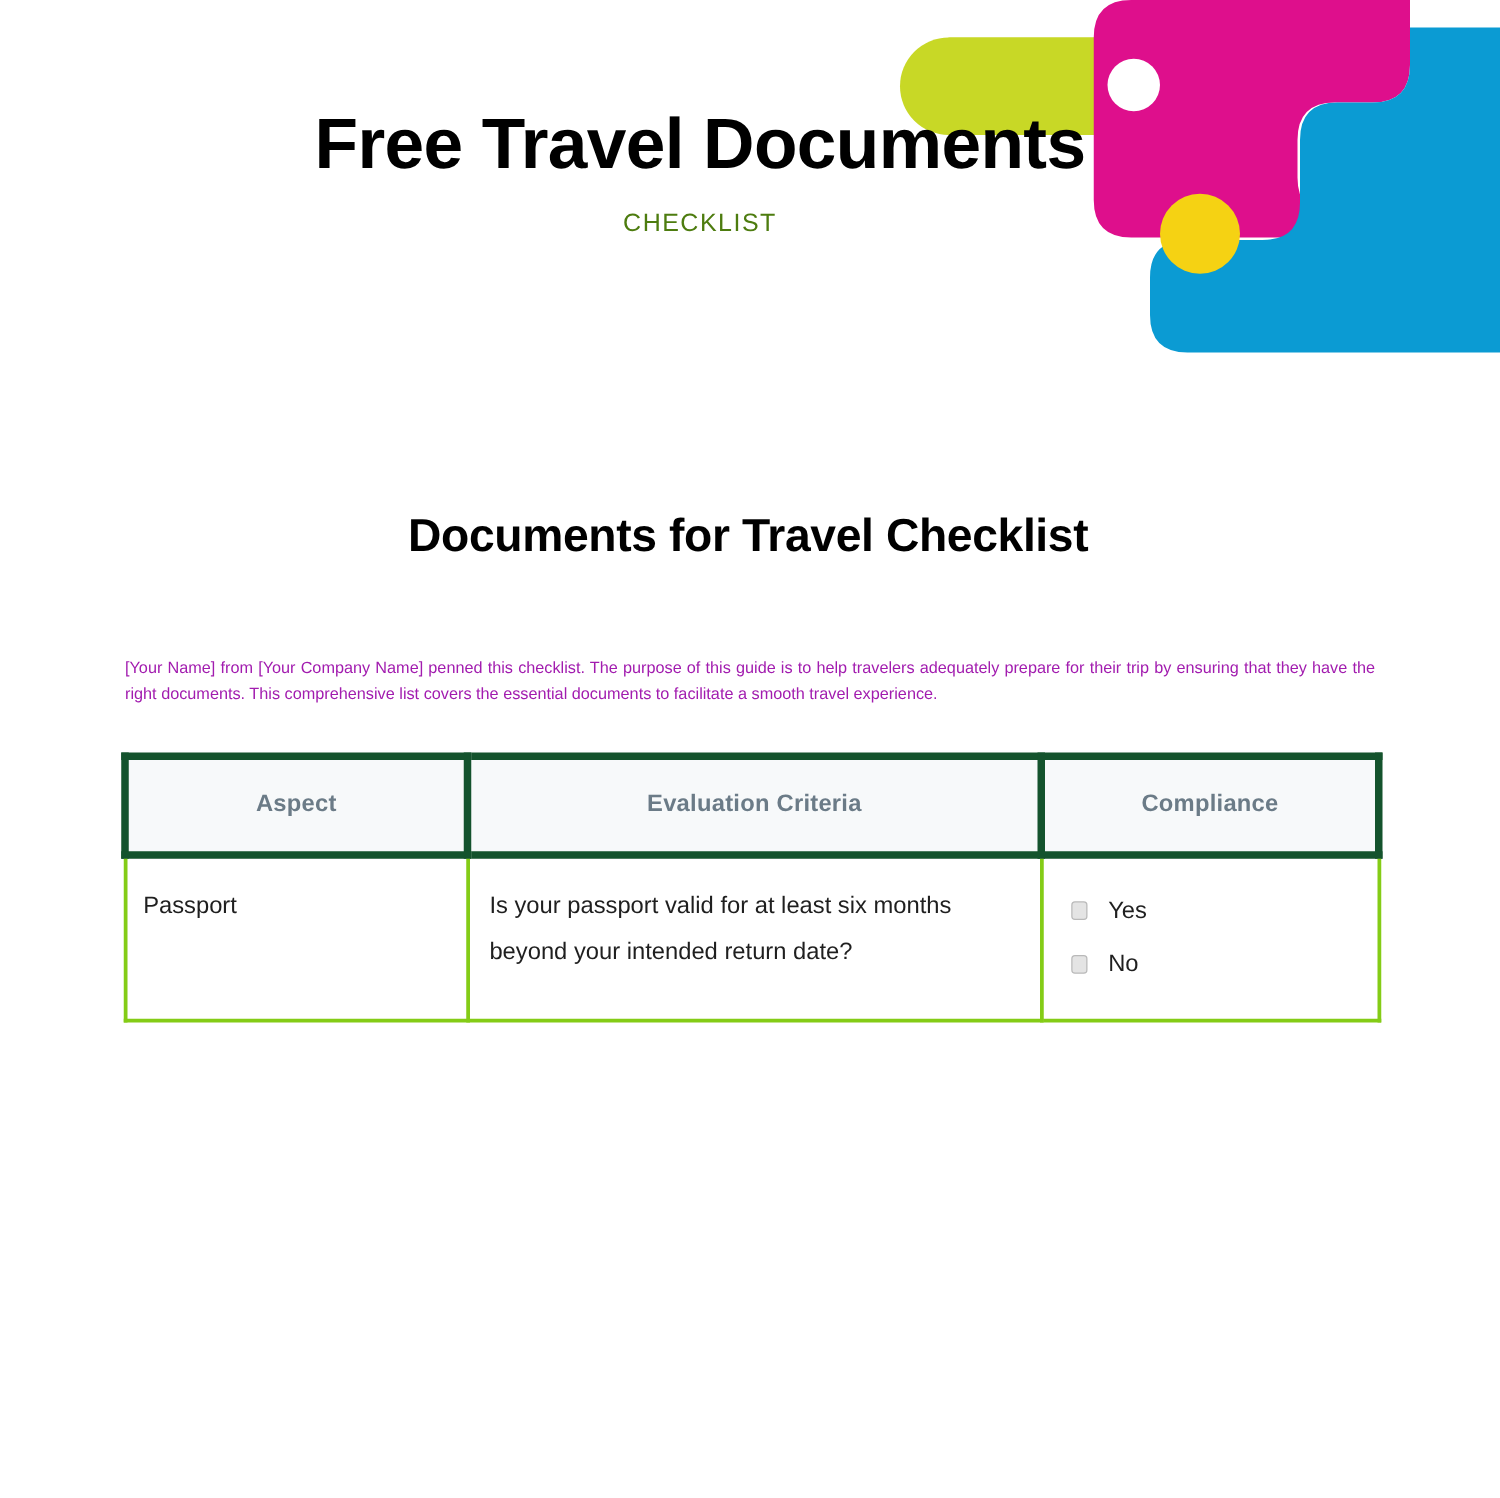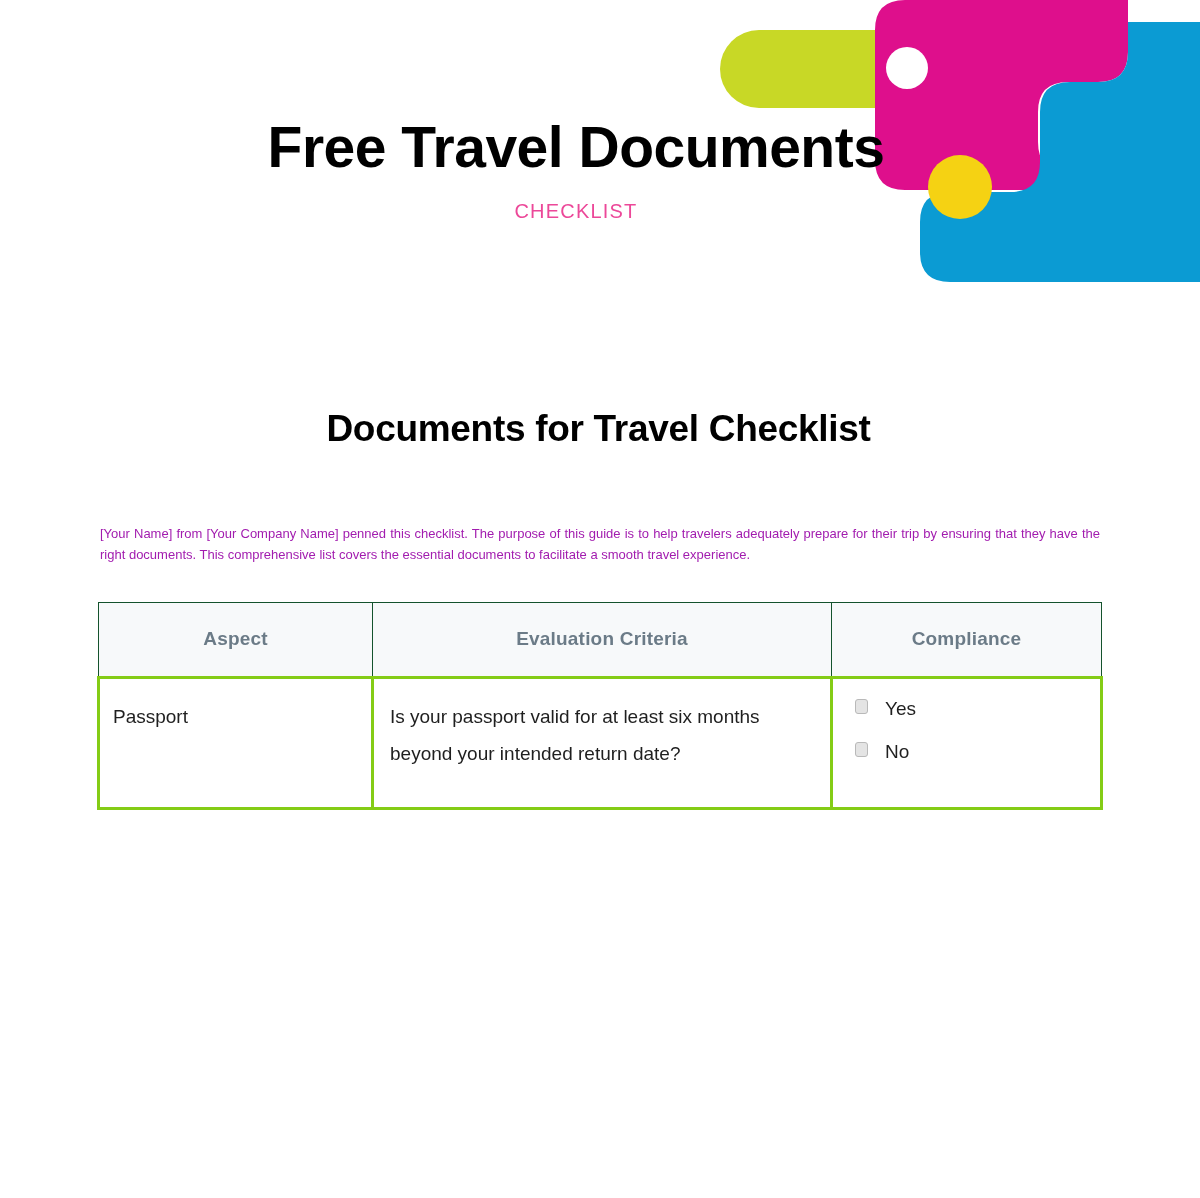--- a/index.html
+++ b/index.html
@@ -24,38 +24,38 @@
     right: 0;
     width: 500px;
     height: 300px;
     pointer-events: none;
   }
 
   
   .doc-header {
     position: absolute;
     top: 0;
-    left: 16px;
+    left: 0;
     width: 1120px;
     text-align: center;
-    padding-top: 118px;
+    padding-top: 86px;
   }
   .doc-title {
     font-size: 57px;
     font-weight: bold;
     letter-spacing: -0.5px;
     line-height: 1.05;
     color: #000000;
     margin: 0;
   }
   .doc-subtitle {
     margin: 22px 0 0 0;
     font-size: 20px;
     letter-spacing: 1.2px;
-    color: #ec4899;
+    color: #4d7c0f;
     font-weight: normal;
   }
 
   
   .content {
     position: absolute;
     top: 396px;
     left: 97px;
     width: 1003px;
   }
@@ -88,21 +88,21 @@
     width: 1003px;
     border-collapse: collapse;
     table-layout: fixed;
   }
   .checklist-table col.c-aspect   { width: 274px; }
   .checklist-table col.c-criteria { width: 459px; }
   .checklist-table col.c-comply   { width: 270px; }
 
   .checklist-table th {
     background: #f7f9fa;
-    border: 1px solid #14532d;
+    border: 6px solid #14532d;
     color: #6b7b87;
     font-size: 19px;
     font-weight: bold;
     text-align: center;
     padding: 25px 10px 26px 10px;
     letter-spacing: 0.2px;
   }
   .checklist-table td {
     border: 3px solid #84cc16;
     vertical-align: top;
@@ -110,21 +110,21 @@
     font-size: 19px;
     line-height: 1.93;
     color: #1f1f1f;
   }
   .checklist-table td.cell-aspect   { padding-left: 13px; }
   .checklist-table td.cell-criteria { padding-left: 16px; }
   .checklist-table td.cell-comply   { padding-left: 22px; }
 
   .option-row {
     display: flex;
-    align-items: flex-start;
+    align-items: center;
     height: 43px;
   }
   .checkbox {
     width: 13px;
     height: 15px;
     border: 1px solid #b9b9b9;
     border-radius: 3px;
     background: #e4e4e4;
     flex: 0 0 auto;
     margin-right: 17px;

